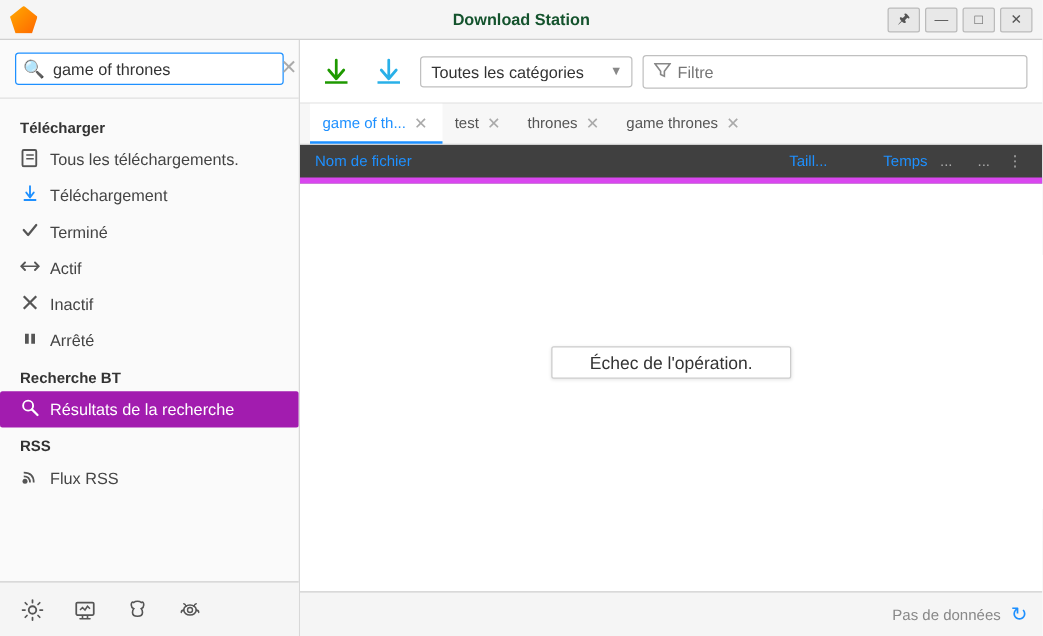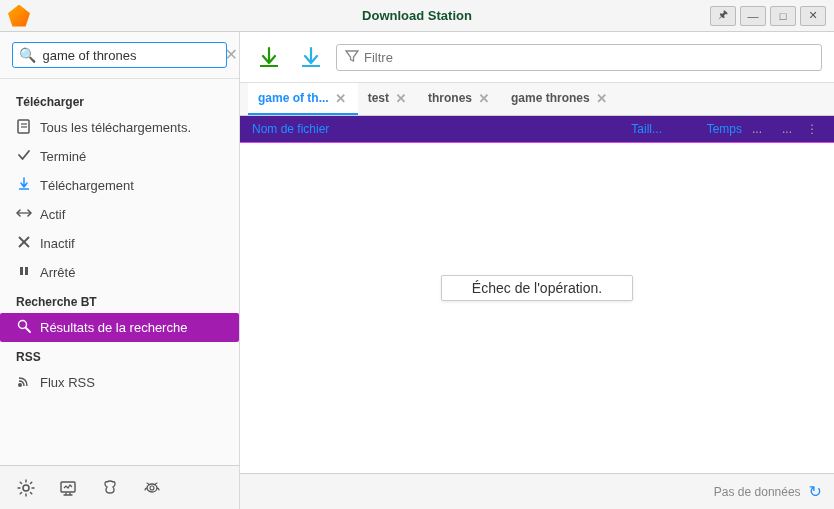--- a/index.html
+++ b/index.html
@@ -164,39 +164,38 @@
       padding: 0 8px;
       flex-shrink: 0;
       gap: 0;
     }
     .tab {
       display: flex; align-items: flex-start; gap: 5px;
       padding: 8px 10px;
       font-size: 12px; color: #555;
       border-bottom: 2px solid transparent;
       cursor: pointer;
-      font-weight: bold;
     }
     .tab.active {
       color: #1e90ff;
       border-bottom: 2px solid #1e90ff;
       background: white;
     }
     .tab-close {
       color: #aaa; font-size: 13px; line-height: 1;
       cursor: pointer; border-radius: 50%;
       width: 14px; height: 14px; display: flex; align-items: center; justify-content: center;
     }
 
     
     .table-header {
       display: flex; align-items: center;
       padding: 6px 12px;
-      border-bottom: 1px solid #d946ef;
-      background: #4c1d95;
+      border-bottom: 5px solid #d946ef;
+      background: #404040;
       flex-shrink: 0;
     }
     .th-name { flex: 1; color: #1e90ff; font-size: 12px; cursor: pointer; }
     .th-size { width: 80px; color: #1e90ff; font-size: 12px; cursor: pointer; text-align: right; }
     .th-time { width: 80px; color: #1e90ff; font-size: 12px; cursor: pointer; text-align: right; }
     .th-dots { width: 30px; color: #aaa; font-size: 12px; text-align: center; }
     .th-more { width: 20px; color: #aaa; font-size: 12px; text-align: center; cursor: pointer; }
 
     
     .content-body {
@@ -259,33 +258,33 @@
               <rect x="2" y="2" width="11" height="13" rx="1" fill="none" stroke="#555" stroke-width="1.5"></rect>
               <line x1="5" y1="6" x2="11" y2="6" stroke="#555" stroke-width="1.2"></line>
               <line x1="5" y1="9" x2="11" y2="9" stroke="#555" stroke-width="1.2"></line>
             </svg>
         </span>
         <span>Tous les téléchargements.</span>
       </div>
       <div class="sidebar-item">
         <span class="item-icon">
           <svg width="16" height="16" viewBox="0 0 16 16">
-              <path d="M3 8l3.5 4L13 4" fill="none" stroke="#555" stroke-width="1.8" stroke-linecap="round" stroke-linejoin="round"></path>
-            </svg>
-        </span>
-        <span>Terminé</span>
-      </div>
-      <div class="sidebar-item">
-        <span class="item-icon">
-          <svg width="16" height="16" viewBox="0 0 16 16">
               <path d="M8 2v8M5 7l3 4 3-4" fill="none" stroke="#1e90ff" stroke-width="1.5" stroke-linecap="round" stroke-linejoin="round"></path>
               <line x1="3" y1="13" x2="13" y2="13" stroke="#1e90ff" stroke-width="1.5"></line>
             </svg>
         </span>
         <span>Téléchargement</span>
+      </div>
+      <div class="sidebar-item">
+        <span class="item-icon">
+          <svg width="16" height="16" viewBox="0 0 16 16">
+              <path d="M3 8l3.5 4L13 4" fill="none" stroke="#555" stroke-width="1.8" stroke-linecap="round" stroke-linejoin="round"></path>
+            </svg>
+        </span>
+        <span>Terminé</span>
       </div>
       <div class="sidebar-item">
         <span class="item-icon">
           <svg width="16" height="16" viewBox="0 0 16 16">
               <path d="M4 5l-3 3 3 3M12 5l3 3-3 3" fill="none" stroke="#555" stroke-width="1.5" stroke-linecap="round"></path>
               <line x1="1" y1="8" x2="15" y2="8" stroke="#555" stroke-width="1.3"></line>
             </svg>
         </span>
         <span>Actif</span>
       </div>
@@ -369,20 +368,31 @@
             <path d="M14 5v13M8 13l6 7 6-7" fill="none" stroke="#1e9900" stroke-width="2.2" stroke-linecap="round" stroke-linejoin="round"></path>
             <line x1="5" y1="23" x2="23" y2="23" stroke="#1e9900" stroke-width="2"></line>
           </svg>
       </button>
       <button class="toolbar-btn" title="Télécharger URL">
         <svg width="28" height="28" viewBox="0 0 28 28">
             <path d="M14 5v13M8 13l6 7 6-7" fill="none" stroke="#29b0e8" stroke-width="2.2" stroke-linecap="round" stroke-linejoin="round"></path>
             <line x1="5" y1="23" x2="23" y2="23" stroke="#29b0e8" stroke-width="2"></line>
           </svg>
       </button>
+      <div class="select-wrapper">
+        <select class="category-select">
+          <option>Toutes les catégories</option>
+          <option>Vidéo</option>
+          <option>Audio</option>
+          <option>Images</option>
+          <option>Documents</option>
+          <option>Logiciels</option>
+        </select>
+        <span class="select-chevron">▼</span>
+      </div>
       <div class="filter-box">
         <span class="filter-icon">
           <svg width="14" height="14" viewBox="0 0 14 14">
               <path d="M1 2h12l-4.5 6v4l-3-1.5V8L1 2Z" fill="none" stroke="#888" stroke-width="1.3"></path>
             </svg>
         </span>
         <input class="filter-input" type="text" placeholder="Filtre" style="">
       </div>
     </div>
 

